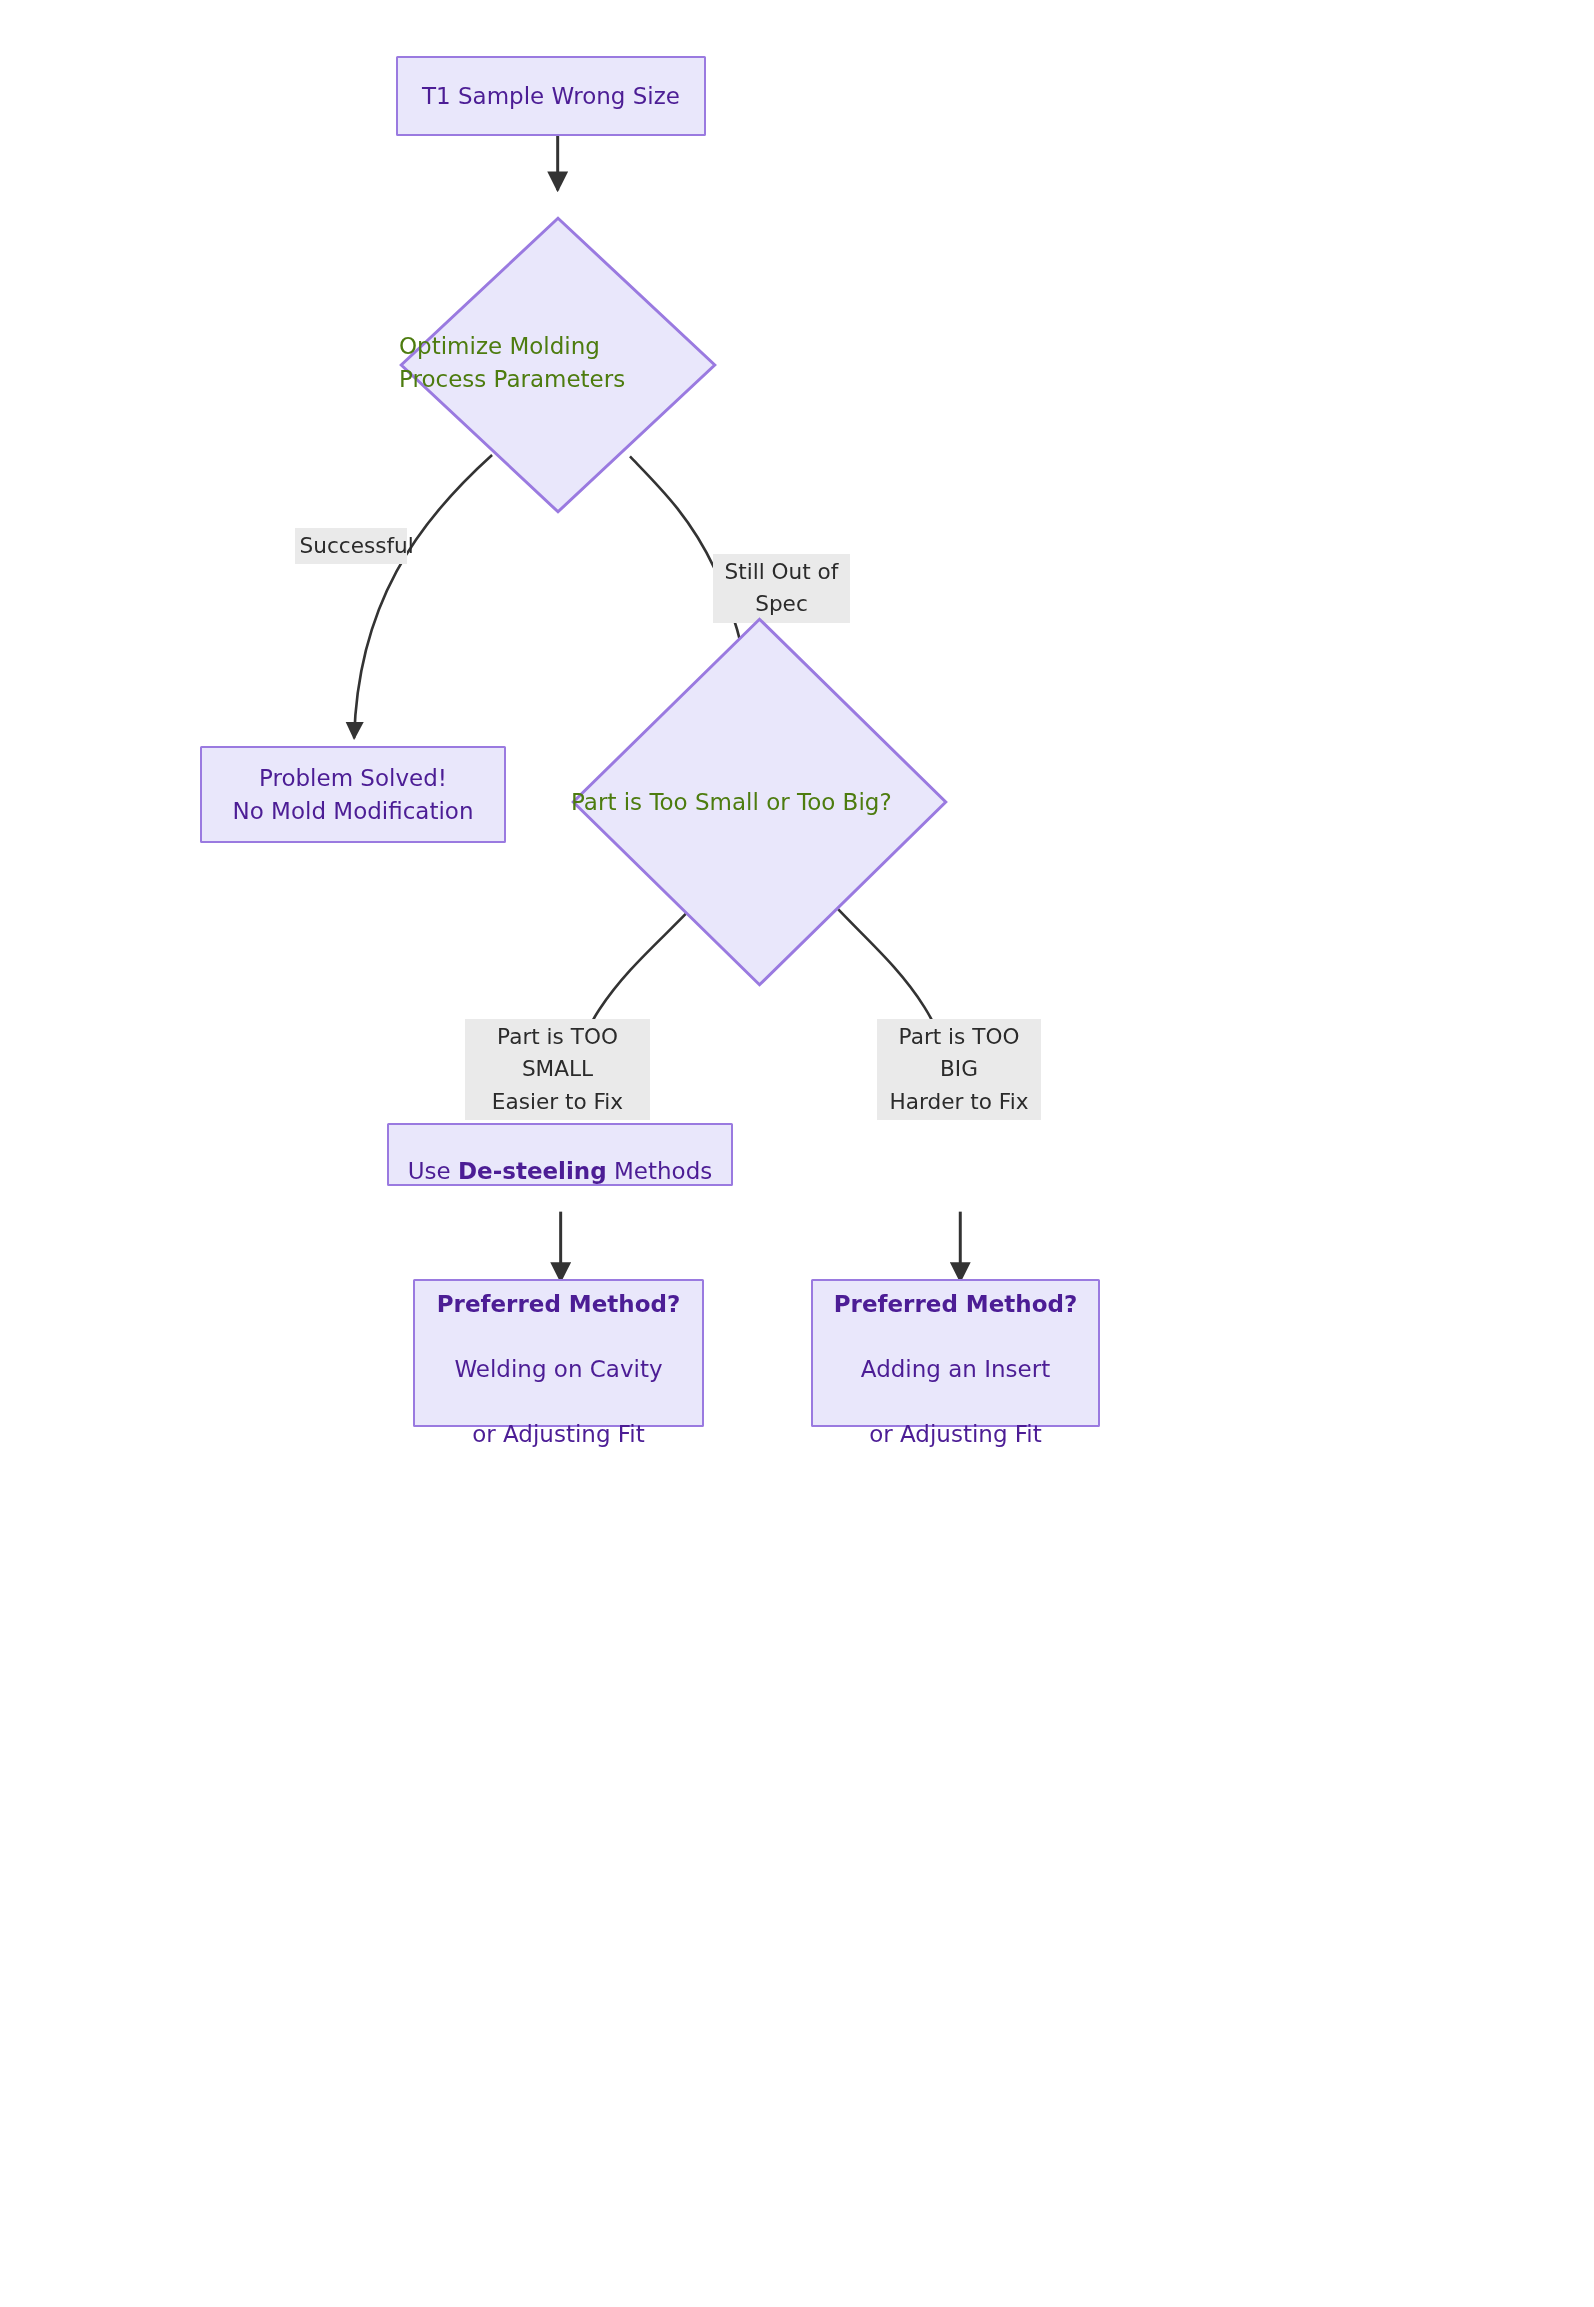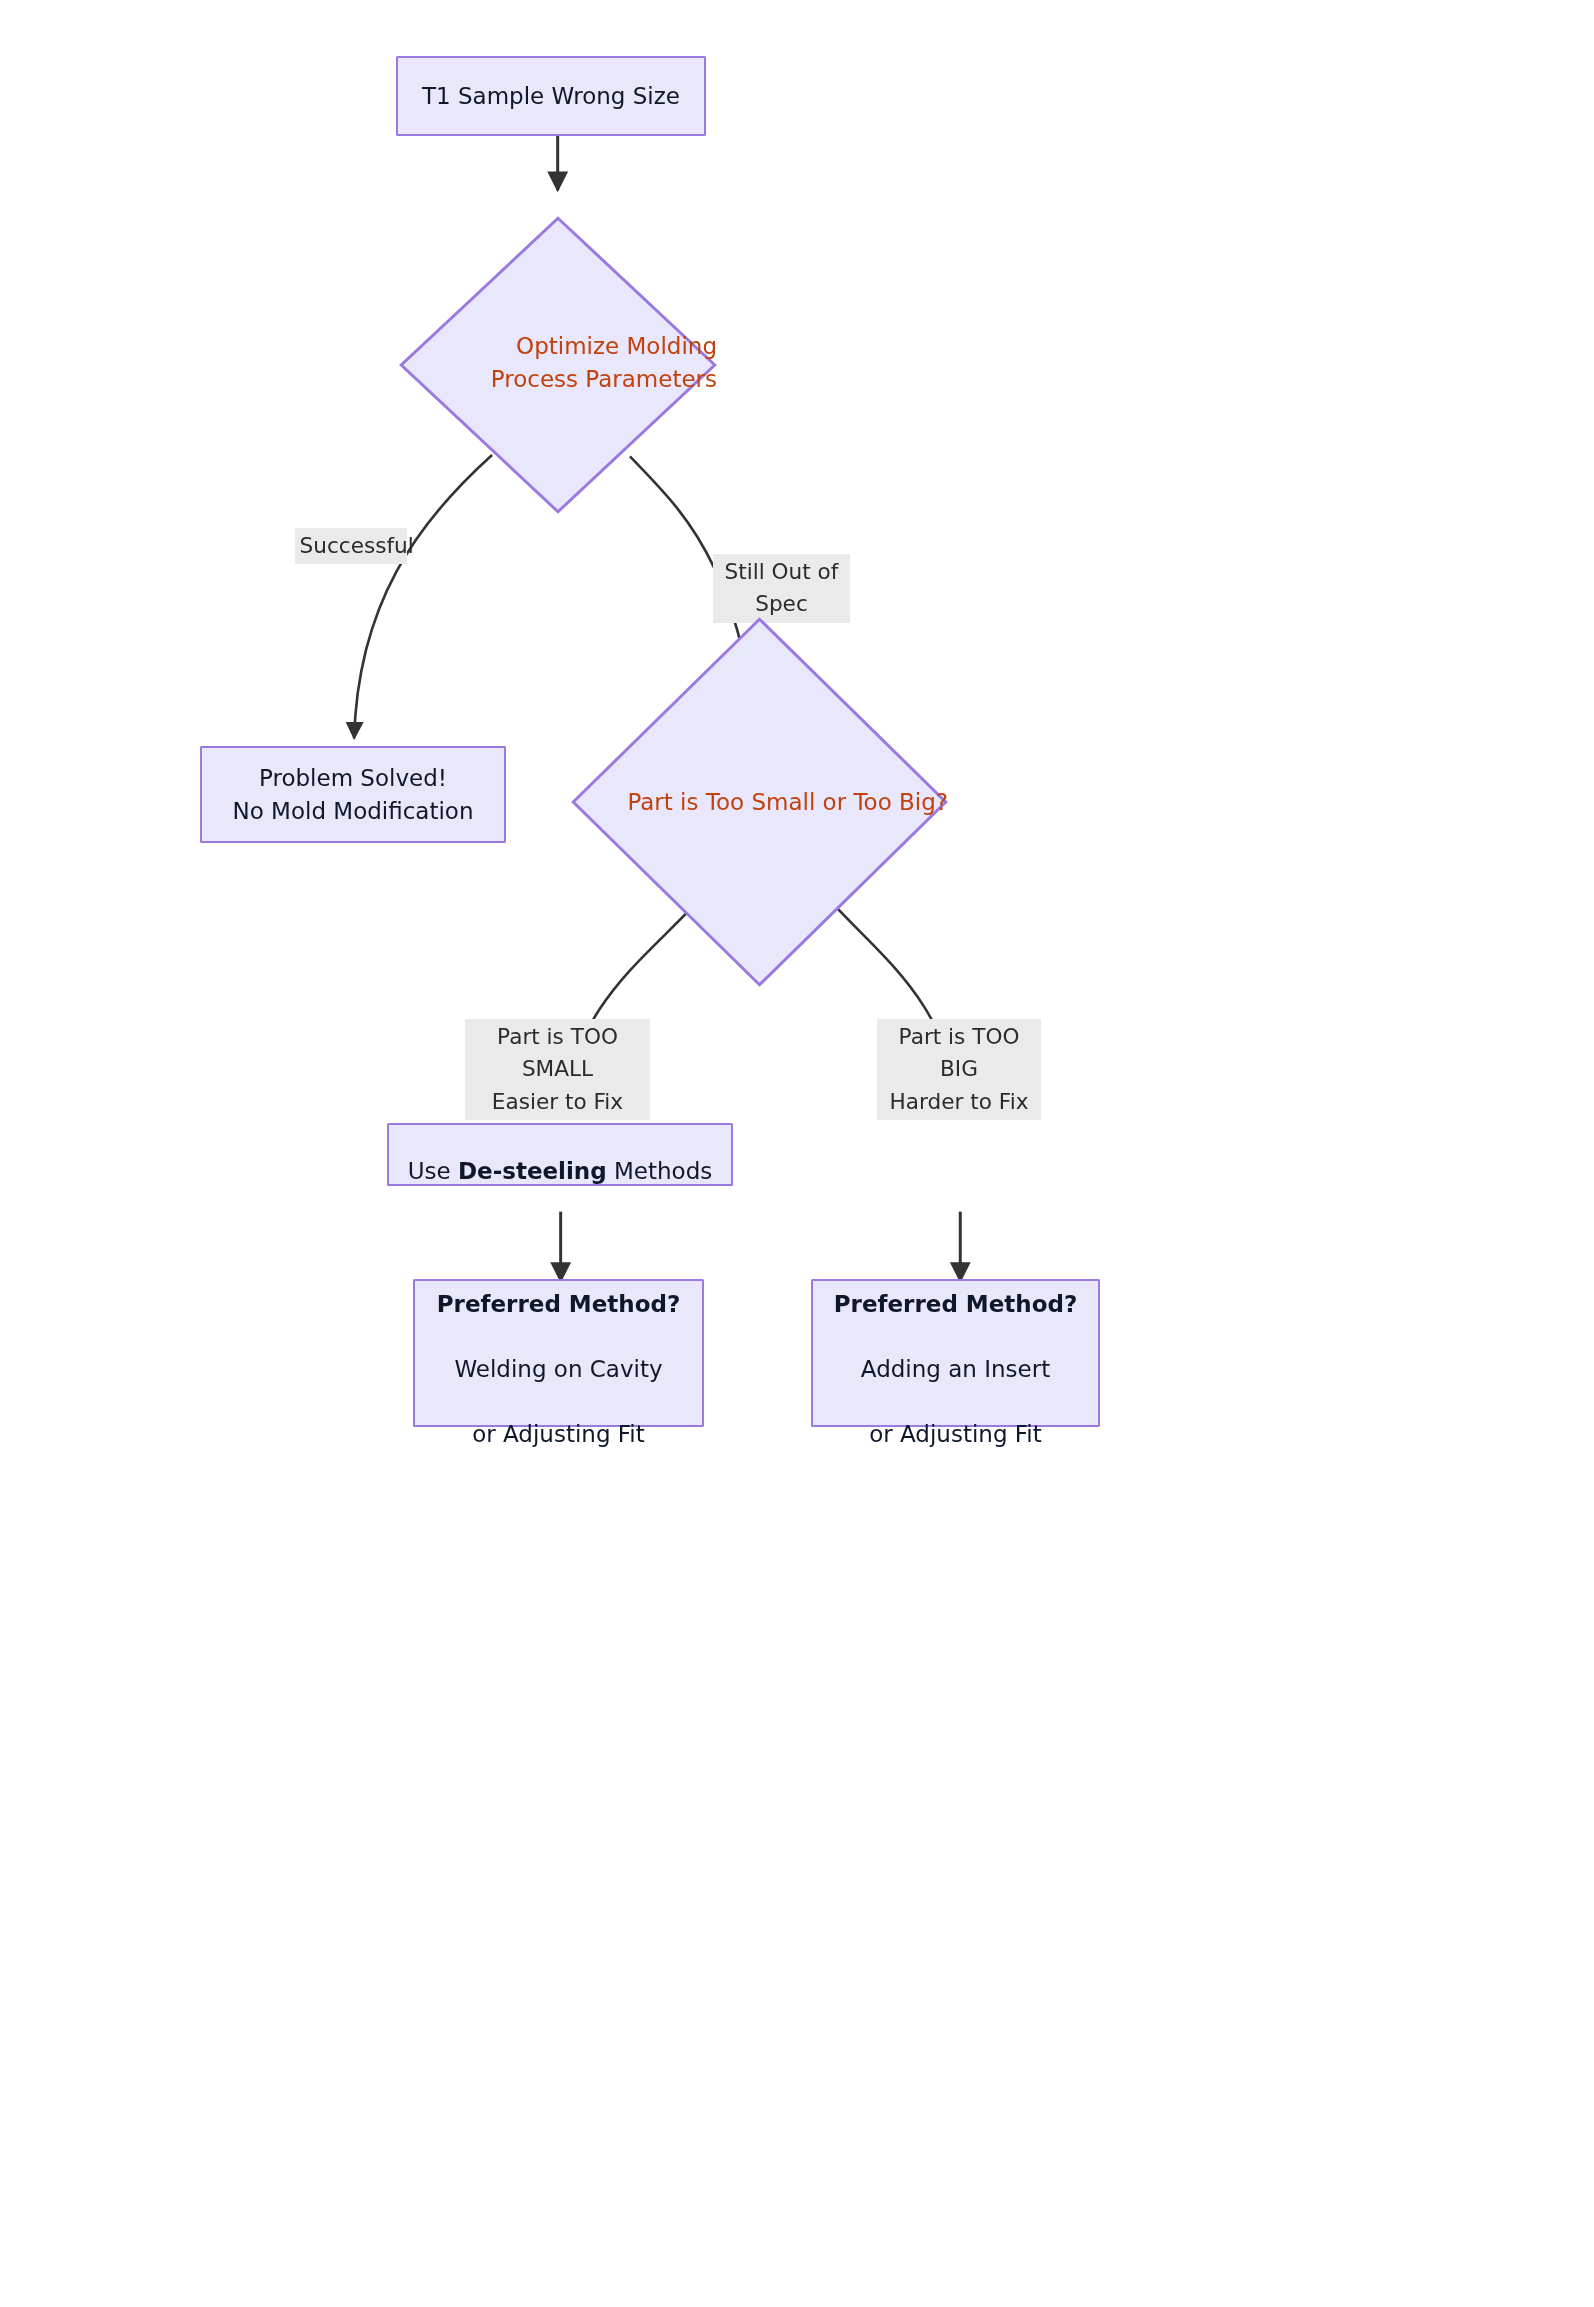--- a/index.html
+++ b/index.html
@@ -27,21 +27,21 @@
     pointer-events: none;
   }
   
   .node {
     position: absolute;
     box-sizing: border-box;
     display: flex;
     align-items: center;
     justify-content: center;
     text-align: center;
-    color: #0f172a;
+    color: #4c1d95;
     line-height: 1.42;
   }
   .node.rect {
     background: #e9e7fb;
     border: 2.2px solid #9a7ae0;
     border-radius: 1.5px;
     font-size: 23px;
   }
   .node-text {
     display: block;
@@ -58,23 +58,23 @@
   .diamond-shape {
     position: absolute;
     left: 0; top: 0;
     width: 100%;
     height: 100%;
   }
   .diamond-label {
     position: absolute;
     left: 0;
     width: 100%;
-    text-align: right;
+    text-align: left;
     font-size: 23px;
-    color: #c2410c;
+    color: #4d7c0f;
     line-height: 1.42;
     white-space: pre-line;
   }
   
   .edge-label {
     position: absolute;
     background: #eaeaea;
     color: #2b2b2b;
     font-size: 21.6px;
     line-height: 1.52;

